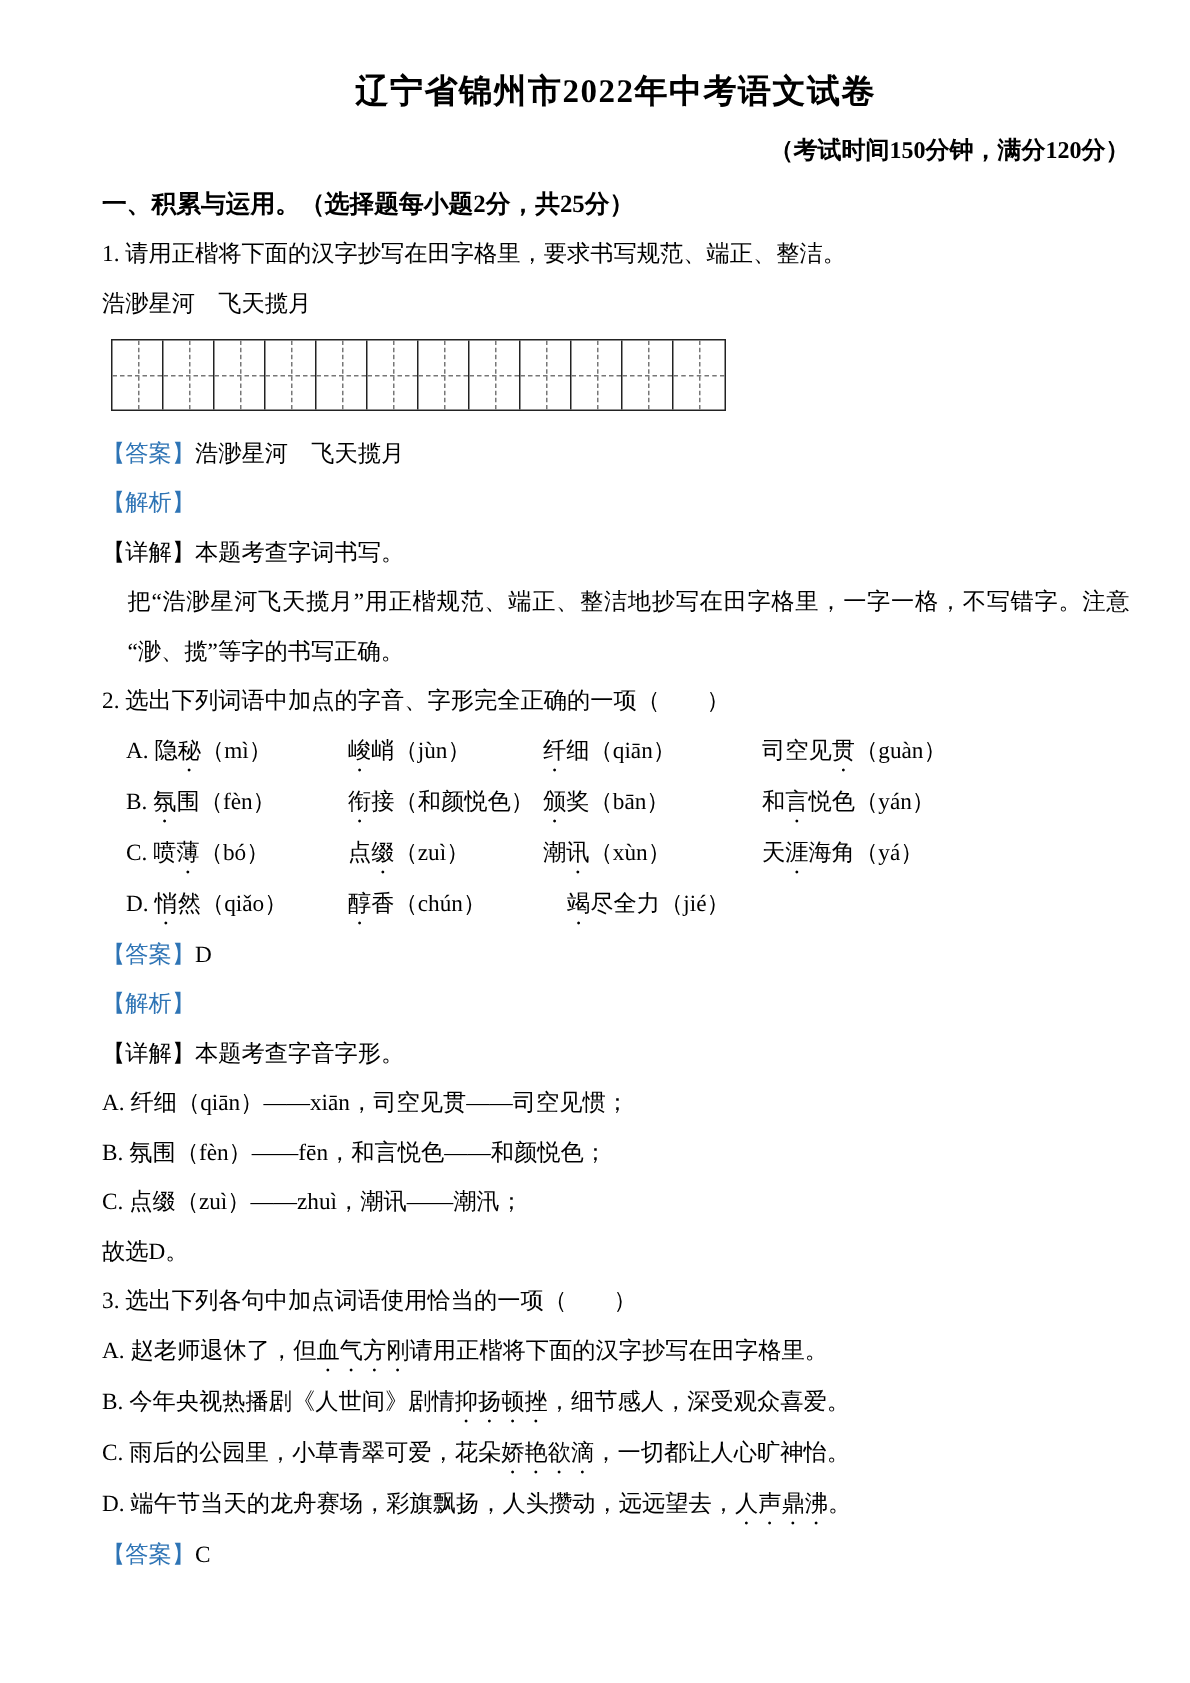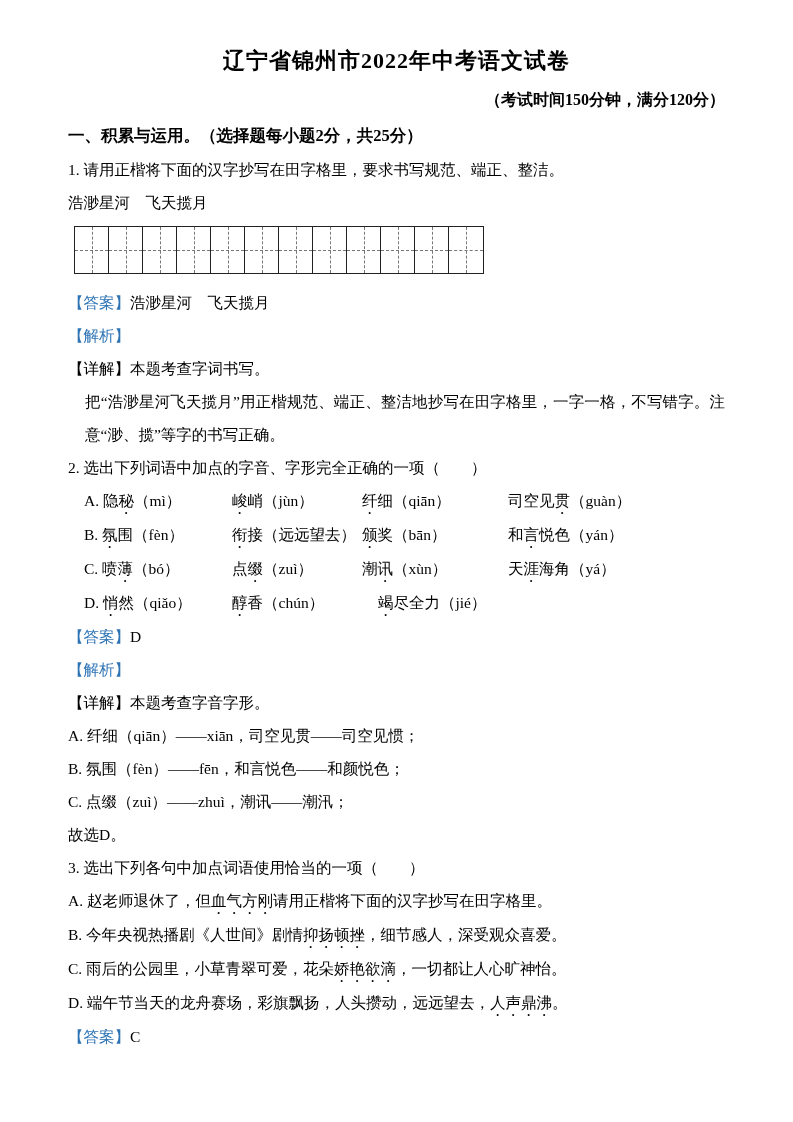--- a/index.html
+++ b/index.html
@@ -5,21 +5,21 @@
 <style>
   * { box-sizing: border-box; margin: 0; padding: 0; }
   html, body { background: #ffffff; }
   body {
     width: 793px;
     min-height: 1122px;
     margin: 0 auto;
     font-family: "Liberation Serif", "DejaVu Serif", serif;
     color: #000;
   }
-  .page { padding: 46px 68px 40px 68px; }
+  .page { padding: 46px 40px 40px 68px; }
 
   h1.title {
     font-size: 22px;
     font-weight: bold;
     text-align: center;
     margin-bottom: 14px;
     letter-spacing: 1px;
   }
   h2.subtitle {
     font-size: 16px;
@@ -125,21 +125,21 @@
   <p class="line">2. 选出下列词语中加点的字音、字形完全正确的一项（　　）</p>
 
   <div class="opt-row">
     <span class="opt-cell c1"><span>A. 隐</span><span class="dot-em">秘</span><span>（mì）</span></span>
     <span class="opt-cell c2"><span class="dot-em">峻</span><span>峭（jùn）</span></span>
     <span class="opt-cell c3"><span class="dot-em">纤</span><span>细（qiān）</span></span>
     <span class="opt-cell c4"><span>司空见</span><span class="dot-em">贯</span><span>（guàn）</span></span>
   </div>
   <div class="opt-row">
     <span class="opt-cell c1"><span>B. </span><span class="dot-em">氛</span><span>围（fèn）</span></span>
-    <span class="opt-cell c2"><span class="dot-em">衔</span><span>接（远远望去）</span></span>
+    <span class="opt-cell c2"><span class="dot-em">衔</span><span>接（和颜悦色）</span></span>
     <span class="opt-cell c3"><span class="dot-em">颁</span><span>奖（bān）</span></span>
     <span class="opt-cell c4"><span>和</span><span class="dot-em">言</span><span>悦色（yán）</span></span>
   </div>
   <div class="opt-row">
     <span class="opt-cell c1"><span>C. 喷</span><span class="dot-em">薄</span><span>（bó）</span></span>
     <span class="opt-cell c2"><span>点</span><span class="dot-em">缀</span><span>（zuì）</span></span>
     <span class="opt-cell c3"><span>潮</span><span class="dot-em">讯</span><span>（xùn）</span></span>
     <span class="opt-cell c4"><span>天</span><span class="dot-em">涯</span><span>海角（yá）</span></span>
   </div>
   <div class="opt-row">

